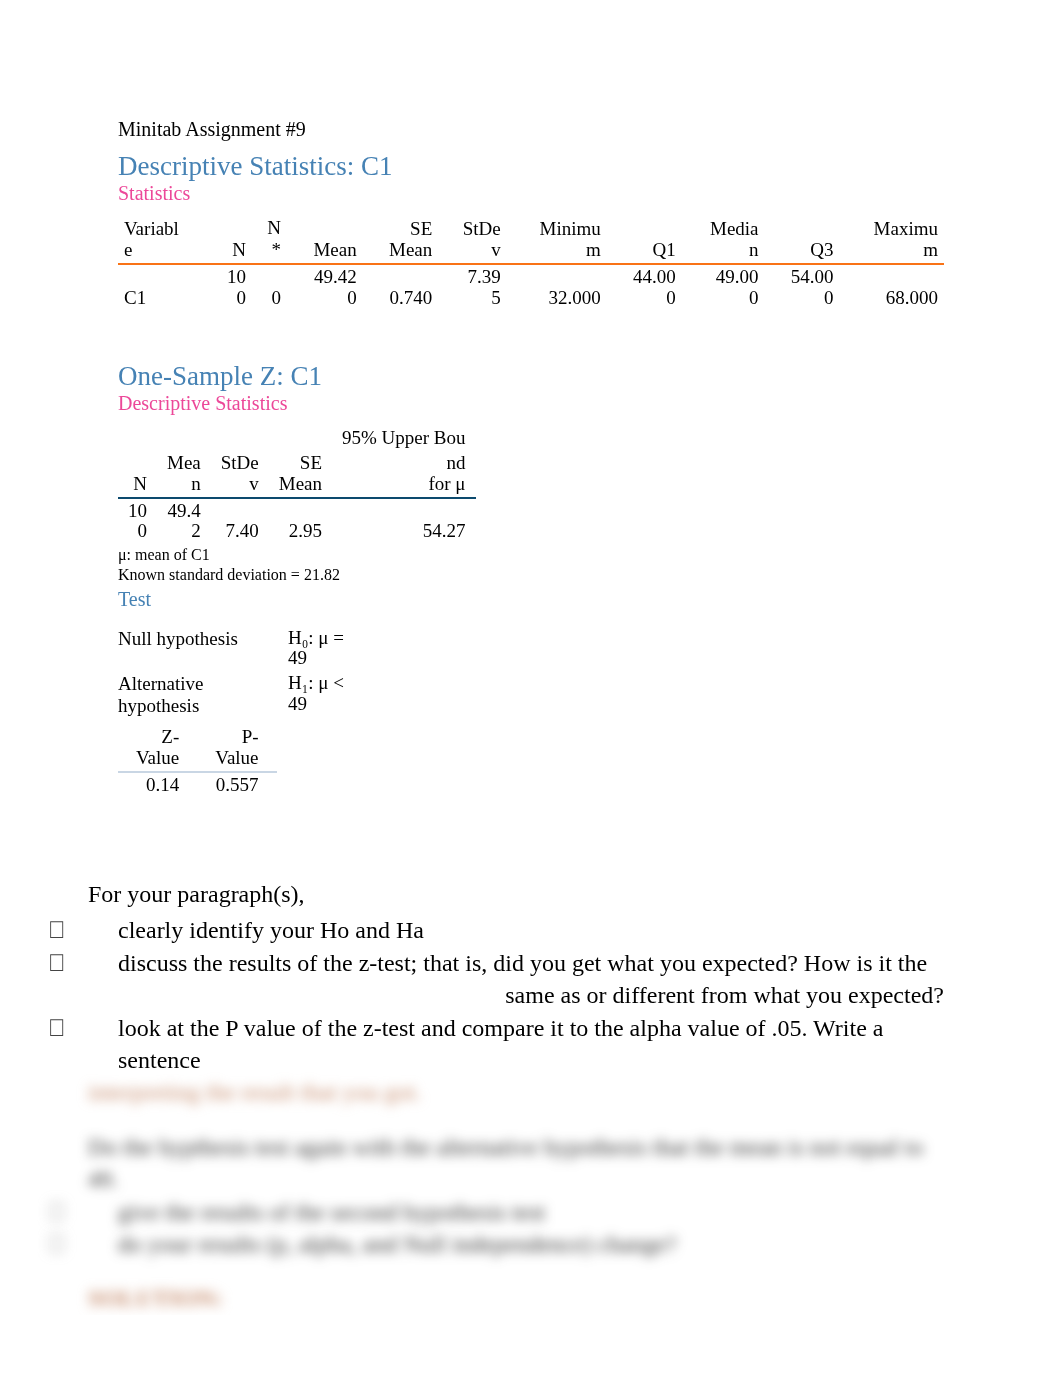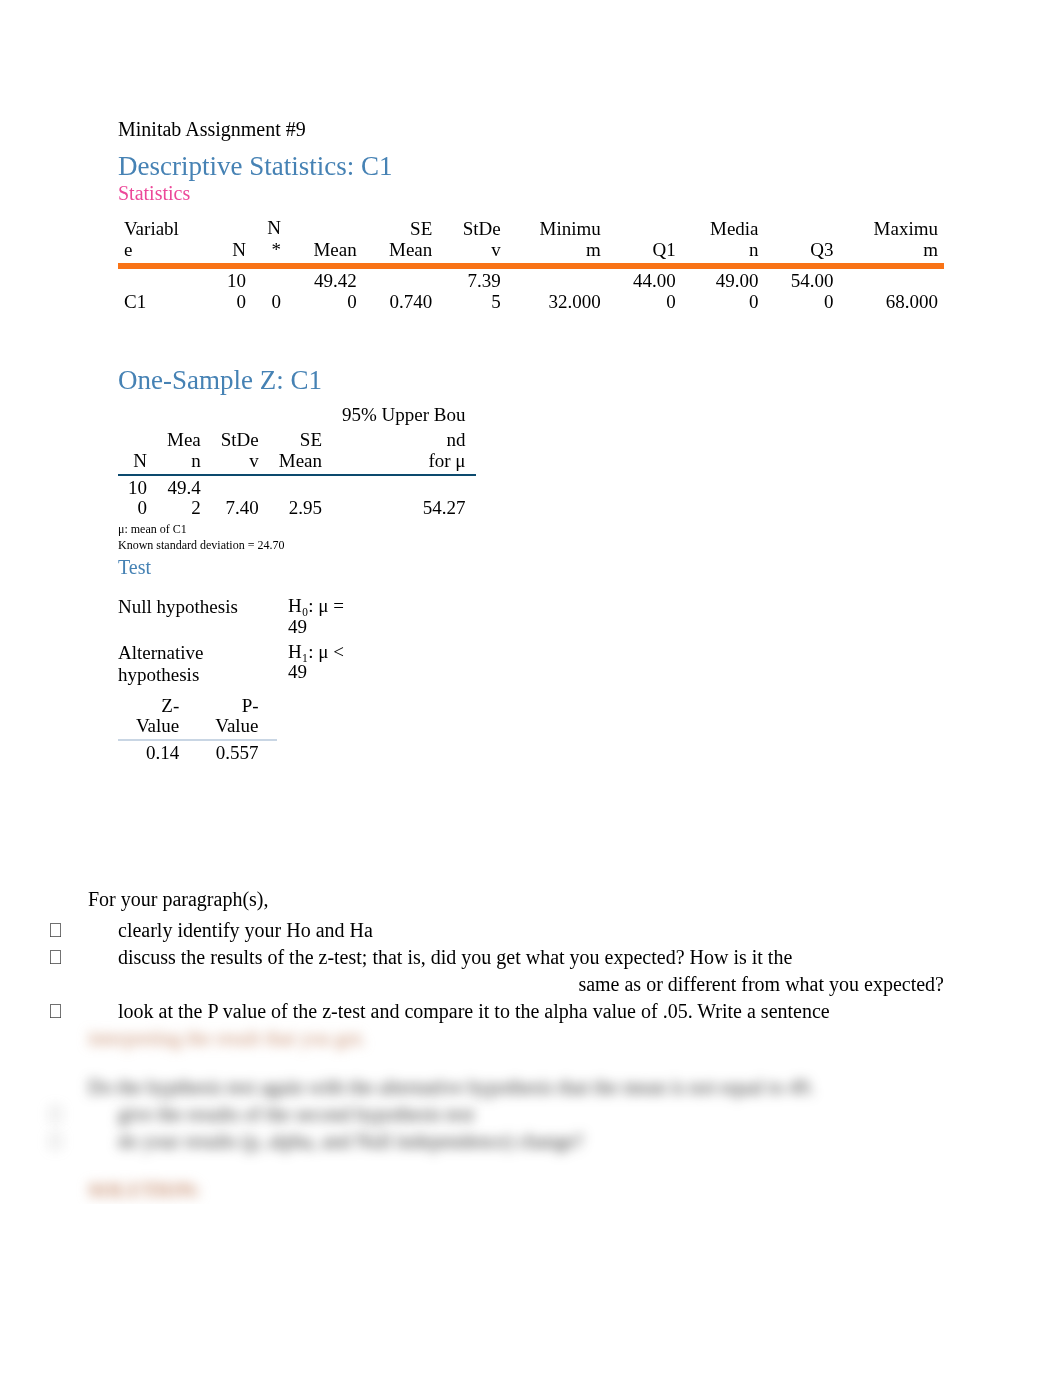--- a/index.html
+++ b/index.html
@@ -42,39 +42,39 @@
     margin-top: 6px;
   }
   .stats-table th, .stats-table td {
     padding: 2px 6px;
     vertical-align: bottom;
     text-align: right;
     font-weight: normal;
   }
   .stats-table th:first-child, .stats-table td:first-child { text-align: left; }
   .stats-table thead tr:last-child th {
-    border-bottom: 6px solid #f97316;
+    border-bottom: 2px solid #f97316;
   }
   .wrap-cell { line-height: 1.1; }
   
   .z-desc-table {
     border-collapse: collapse;
     font-size: 19px;
     margin-top: 6px;
   }
   .z-desc-table th, .z-desc-table td {
     padding: 2px 10px;
     vertical-align: bottom;
     text-align: right;
     font-weight: normal;
   }
   .z-desc-table th:first-child, .z-desc-table td:first-child { text-align: right; }
   .z-desc-table thead tr:last-child th { border-bottom: 2px solid #0c4a6e; }
   .footnote {
-    font-size: 12px;
+    font-size: 16px;
     line-height: 1.1;
     margin-top: 2px;
     font-family: Liberation Serif, serif;
   }
   
   .hyp-row { display: flex; font-size: 19px; margin: 4px 0; }
   .hyp-label { width: 170px; }
   .hyp-val { width: 80px; line-height: 1.1; }
   .zp-table {
     border-collapse: collapse;
@@ -83,21 +83,21 @@
   }
   .zp-table th, .zp-table td {
     padding: 2px 18px;
     text-align: right;
     vertical-align: bottom;
     font-weight: normal;
     line-height: 1.1;
   }
   .zp-table thead tr:last-child th { border-bottom: 2px solid #c9d6e4; }
   
-  .para-block { margin-top: 120px; font-size: 20px; line-height: 1.35; }
+  .para-block { margin-top: 80px; font-size: 24px; line-height: 1.35; }
   .para-lead { margin-left: -30px; margin-bottom: 4px; }
   .bullet-row { display: flex; }
   .bullet-glyph {
     width: 70px;
     flex-shrink: 0;
     margin-left: -70px;
     text-align: left;
     font-family: Arial, sans-serif;
     color: #444;
   }
@@ -160,20 +160,21 @@
         <td class="wrap-cell">49.00<br>0</td>
         <td class="wrap-cell">54.00<br>0</td>
         <td>68.000</td>
       </tr>
     </tbody>
   </table>
 
   <div class="spacer"></div>
 
   <div class="h-section">One-Sample Z: C1</div>
+  <div class="h-sub">Descriptive Statistics</div>
 
   <table class="z-desc-table">
     <thead>
       <tr>
         <th></th>
           <th></th>
           <th></th>
           <th></th>
         <th style="text-align:center">95% Upper Bou</th>
       </tr>
@@ -190,21 +191,21 @@
         <td class="wrap-cell">10<br>0</td>
         <td class="wrap-cell">49.4<br>2</td>
         <td>7.40</td>
         <td>2.95</td>
         <td>54.27</td>
       </tr>
     </tbody>
   </table>
 
   <div class="footnote">μ: mean of C1</div>
-  <div class="footnote">Known standard deviation = 24.70</div>
+  <div class="footnote">Known standard deviation = 21.82</div>
 
   <div class="h-sub-small">Test</div>
 
   <div class="hyp-row">
     <div class="hyp-label">Null hypothesis</div>
     <div class="hyp-val">H₀: μ =<br>49</div>
   </div>
   <div class="hyp-row">
     <div class="hyp-label">Alternative<br>hypothesis</div>
     <div class="hyp-val">H₁: μ &lt;<br>49</div>

